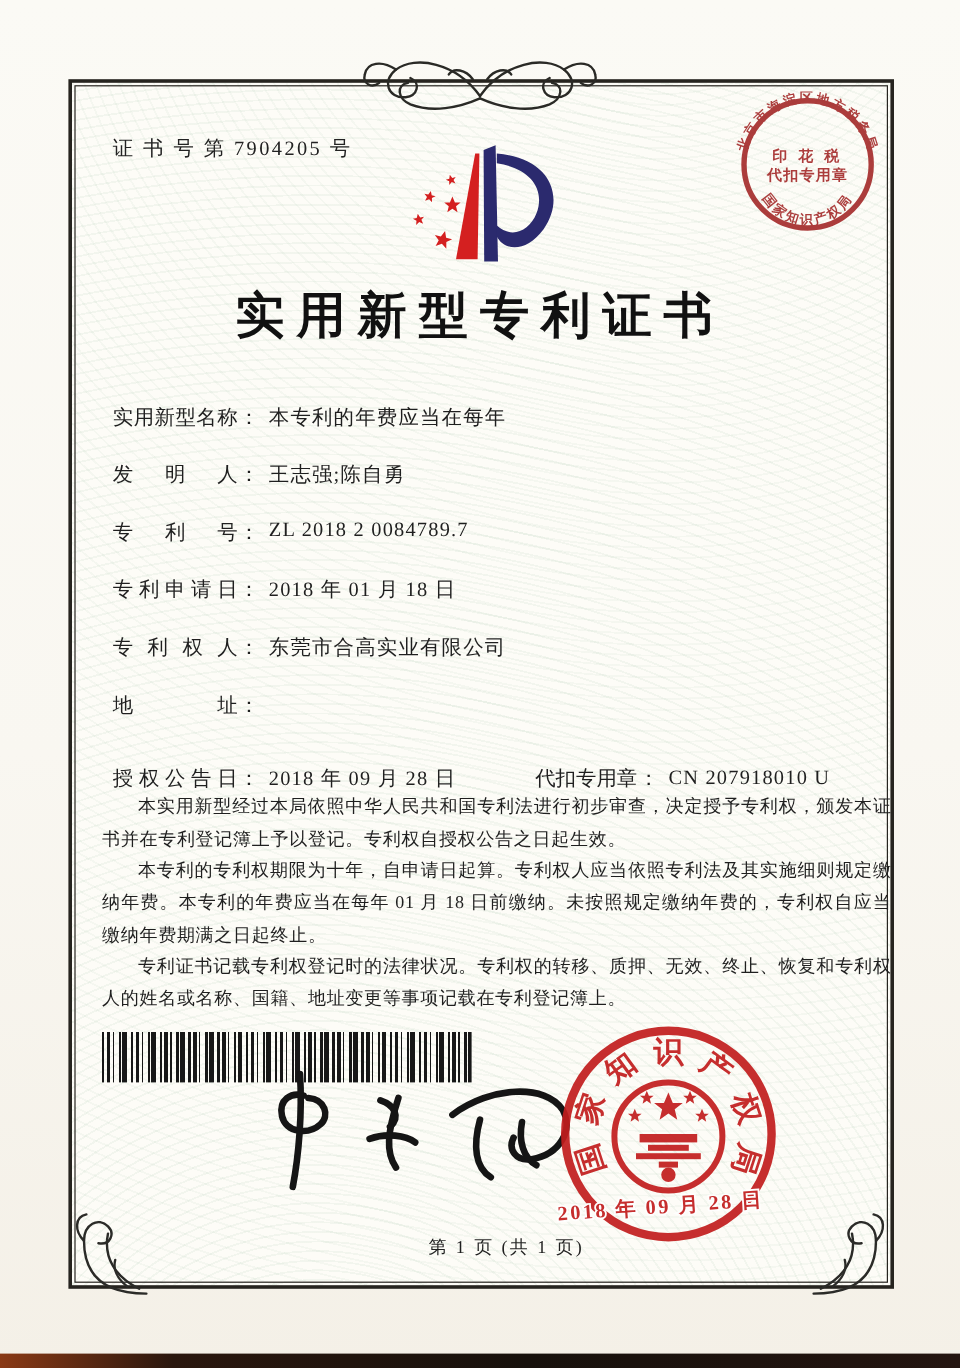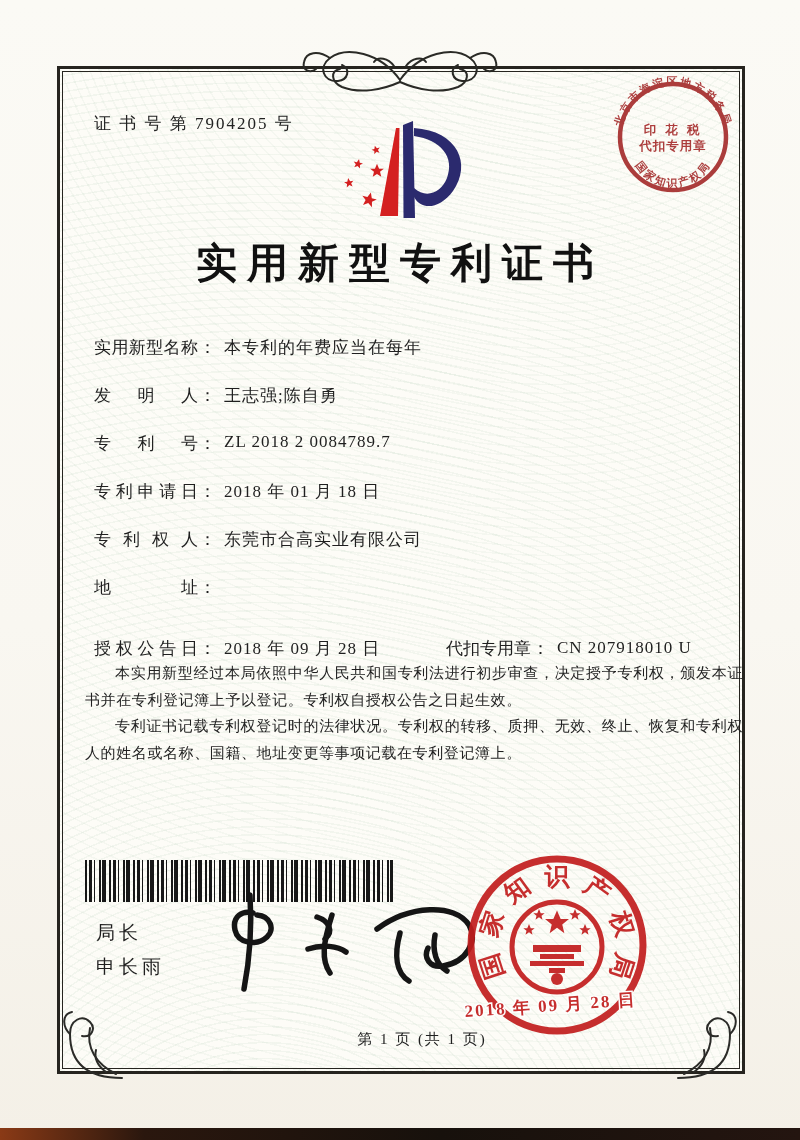--- a/index.html
+++ b/index.html
@@ -191,29 +191,26 @@
       <span class="fgroup">
         <span class="flabel auto">代扣专用章</span>
           <span class="fcolon">：</span>
           <span class="fvalue">CN 207918010 U</span>
       </span>
     </div>
   </div>
 
   <div class="paras">
     <p>本实用新型经过本局依照中华人民共和国专利法进行初步审查，决定授予专利权，颁发本证书并在专利登记簿上予以登记。专利权自授权公告之日起生效。</p>
+    <p>本专利的专利权期限为十年，自申请日起算。专利权人应当依照专利法及其实施细则规定缴纳年费。本专利的年费应当在每年 01 月 18 日前缴纳。未按照规定缴纳年费的，专利权自应当缴纳年费期满之日起终止。</p>
     <p>专利证书记载专利权登记时的法律状况。专利权的转移、质押、无效、终止、恢复和专利权人的姓名或名称、国籍、地址变更等事项记载在专利登记簿上。</p>
   </div>
 
   <div class="barcode"></div>
 
-  <div class="signer">
-    <div>局长</div>
-    <div>申长雨</div>
-  </div>
 
   <svg class="signature" width="290" height="115" viewBox="0 0 290 115">
     <g fill="none" stroke="#151515" stroke-width="5.5" stroke-linecap="round" stroke-linejoin="round">
       <path d="M58,28 C48,25 37,31 40,45 C43,59 62,61 72,52 C80,45 76,31 62,30"></path>
       <path d="M55,10 C57,42 54,78 49,104"></path>
       <path d="M122,32 C134,36 139,46 130,54"></path>
       <path d="M137,30 C128,58 126,75 135,88"></path>
       <path d="M113,64 C127,59 143,61 151,67"></path>
       <path d="M182,44 C214,20 260,18 274,40 C283,56 272,77 248,81 C235,83 228,73 233,63"></path>
       <path d="M205,48 C199,70 201,88 214,96"></path>

